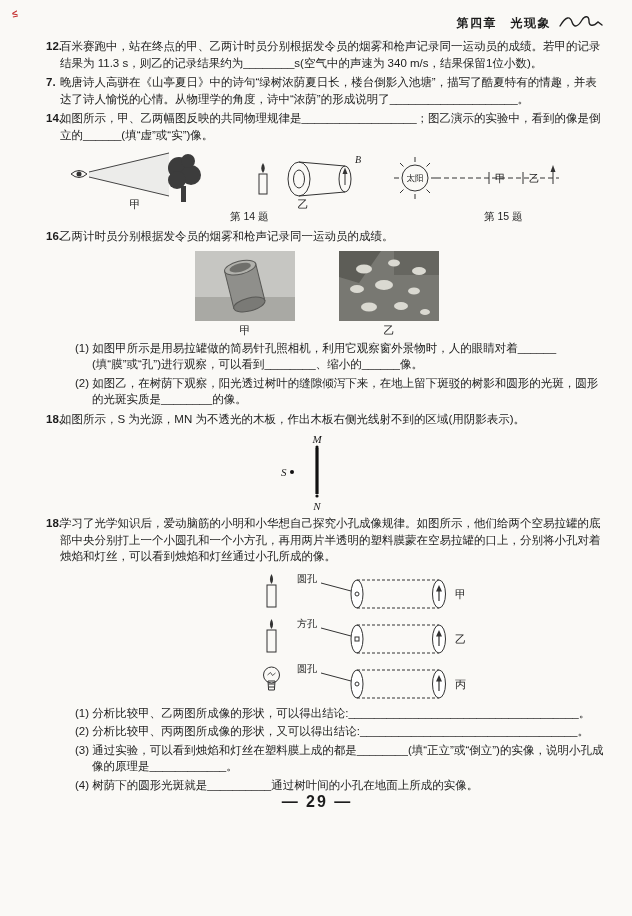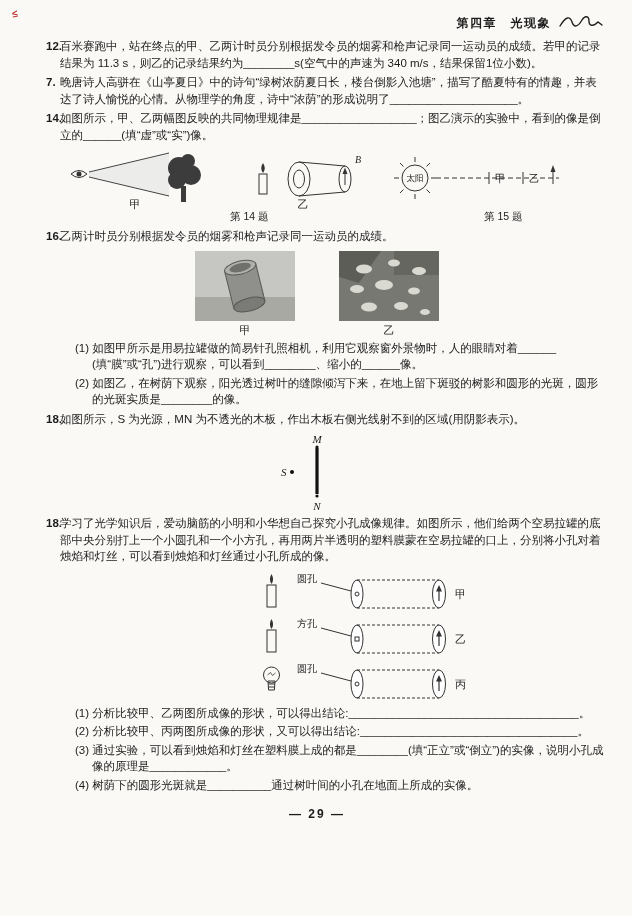--- a/index.html
+++ b/index.html
@@ -15,21 +15,21 @@
   .figrow{display:flex;align-items:flex-end;justify-content:center;gap:12px;margin:5px 0 0}
   .caprow{position:relative;height:15px;margin-bottom:2px;font-size:10.5px}
   .cap14{position:absolute;left:200px}
   .cap15{position:absolute;left:454px}
   .photos{display:flex;justify-content:center;gap:44px;margin-top:6px}
   .photolabels{display:flex;justify-content:center;gap:44px;margin:2px 0 2px;font-size:11px}
   .photolabels span{width:100px;text-align:center}
   .fig17wrap{display:flex;justify-content:center;margin:5px 0 2px}
   .fig18{margin:4px 0 0 225px}
   .fig18 svg{display:block;margin-bottom:1px}
-  .footer{text-align:center;margin-top:14px;font-weight:bold;font-size:12px;letter-spacing:2px}
+  .footer{text-align:center;margin-top:0;font-weight:bold;font-size:16px;letter-spacing:2px}
   svg text{fill:#1c1c1c}
 </style>
 </head>
 <body>
 
 <div class="page">
 
   <div class="corner">≤</div>
 
   <div class="header">

